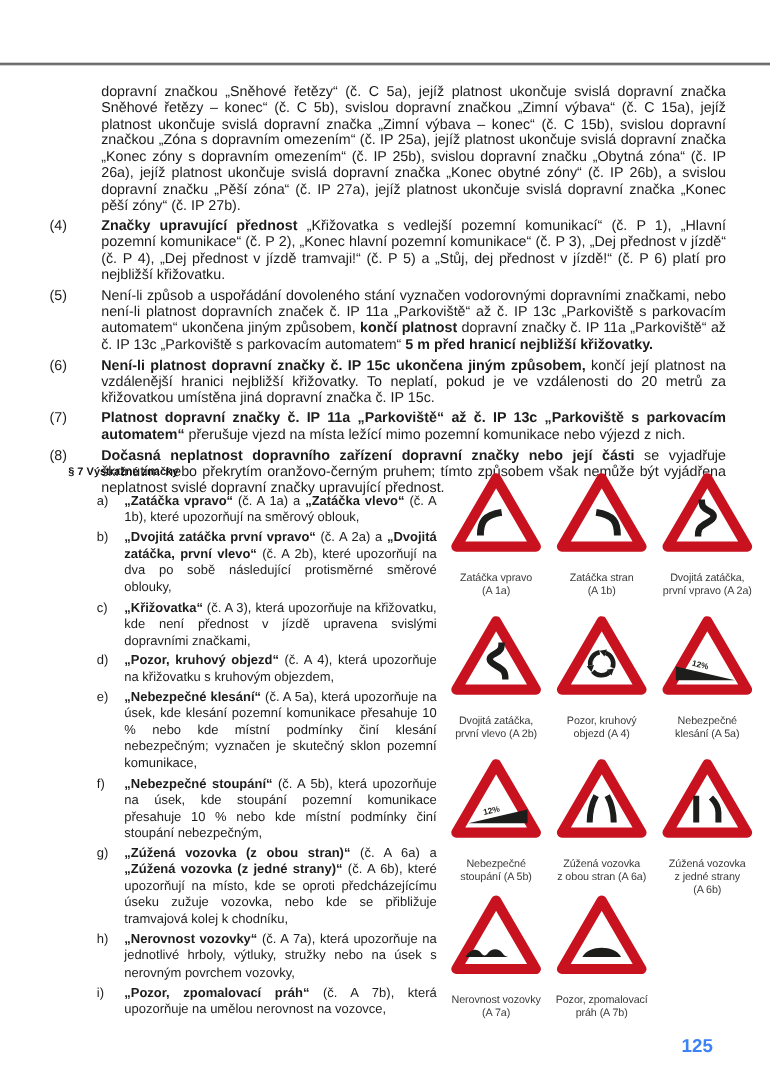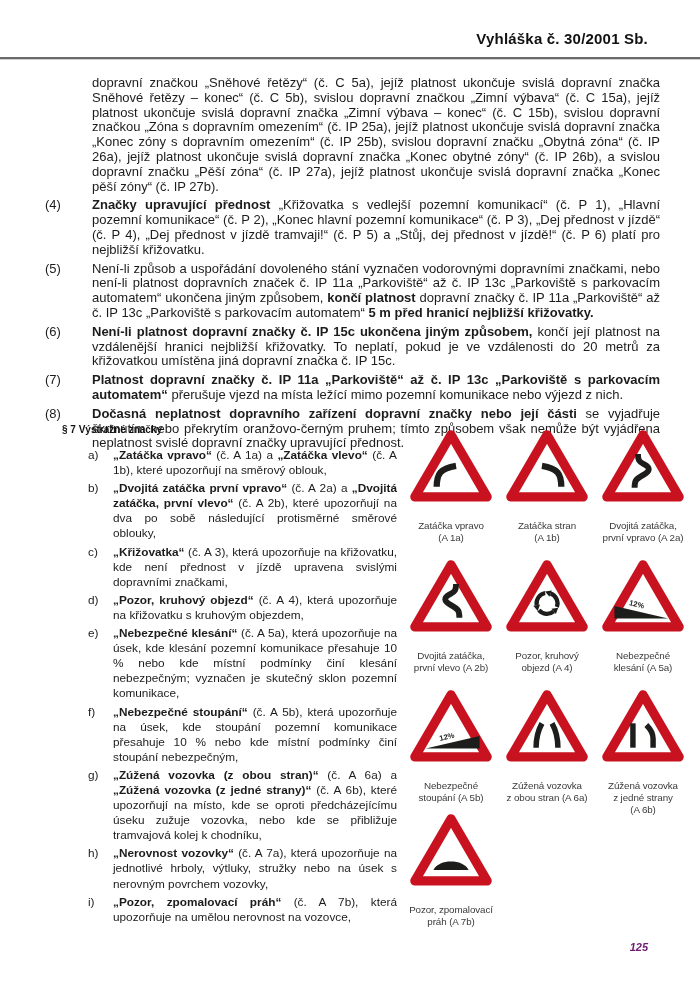--- a/index.html
+++ b/index.html
@@ -38,28 +38,27 @@
   .sign{display:flex;flex-direction:column;align-items:center;gap:12px;}
   .sign svg{width:84px;height:74px;display:block;flex:none;}
   .tri-border{fill:#fff;stroke:var(--red);stroke-width:11;stroke-linejoin:round;}
   .glyph{stroke:var(--ink);fill:none;}
   .gfill{fill:var(--ink);stroke:none;}
   .cap{margin-top:6px;font-size:9.8px;line-height:12px;text-align:center;color:#3a3a3a;font-style:normal;letter-spacing:-0.1px;}
   .cap span{display:block;}
   .cap span:empty{display:none;}
   .pct{font-size:9px;font-weight:bold;fill:var(--ink);font-family:"Liberation Sans",sans-serif;}
   
-  .page-number{position:absolute;top:941px;right:52px;font-size:11px;font-weight:bold;color:#701a75;font-style:italic;}
+  .page-number{position:absolute;top:941px;right:52px;font-size:17px;font-weight:bold;color:#3b82f6;}
 </style>
 </head>
 <body>
 
 <div class="page">
 
-  <div class="page-header">Vyhláška č. 30/2001 Sb.</div>
   <div class="header-rule"></div>
 
   <div class="prose">
     <div class="para">
       <span class="marker"></span>
       <span class="ptxt">dopravní značkou „Sněhové řetězy“ (č. C 5a), jejíž platnost ukončuje svislá dopravní značka Sněhové řetězy – konec“ (č. C 5b), svislou dopravní značkou „Zimní výbava“ (č. C 15a), jejíž platnost ukončuje svislá dopravní značka „Zimní výbava – konec“ (č. C 15b), svislou dopravní značkou „Zóna s dopravním omezením“ (č. IP 25a), jejíž platnost ukončuje svislá dopravní značka „Konec zóny s dopravním omezením“ (č. IP 25b), svislou dopravní značku „Obytná zóna“ (č. IP 26a), jejíž platnost ukončuje svislá dopravní značka „Konec obytné zóny“ (č. IP 26b), a svislou dopravní značku „Pěší zóna“ (č. IP 27a), jejíž platnost ukončuje svislá dopravní značka „Konec pěší zóny“ (č. IP 27b).</span>
     </div>
     <div class="para">
       <span class="marker">(4)</span>
       <span class="ptxt"><b>Značky upravující přednost</b> „Křižovatka s vedlejší pozemní komunikací“ (č. P 1), „Hlavní pozemní komunikace“ (č. P 2), „Konec hlavní pozemní komunikace“ (č. P 3), „Dej přednost v jízdě“ (č. P 4), „Dej přednost v jízdě tramvaji!“ (č. P 5) a „Stůj, dej přednost v jízdě!“ (č. P 6) platí pro nejbližší křižovatku.</span>
@@ -244,20 +243,31 @@
         <path class="glyph" stroke-width="6.5" d="M38,71 L38,42"></path>
         <path class="glyph" stroke-width="6.5" d="M62,71 L62,60 C62,53 59,49 54,44"></path>
       </svg>
       <figcaption class="cap">
         <span>Zúžená vozovka</span>
         <span>z jedné strany</span>
         <span>(A 6b)</span>
       </figcaption>
     </figure>
 
+    <figure class="sign">
+      <svg viewBox="0 0 100 88">
+        <path class="tri-border" d="M50,8 L93,82 L7,82 Z"></path>
+        <path class="gfill" d="M17,69 C22,60 30,59 34,65 C36,68 39,68 41,65 C45,59 53,59 57,65 C59,68 61,68.5 63,69 Z"></path>
+      </svg>
+      <figcaption class="cap">
+        <span>Nerovnost vozovky</span>
+        <span>(A 7a)</span>
+
+      </figcaption>
+    </figure>
 
     <figure class="sign">
       <svg viewBox="0 0 100 88">
         <path class="tri-border" d="M50,8 L93,82 L7,82 Z"></path>
         <path class="gfill" d="M29,69 C33,62 41,59 50,59 C59,59 67,62 71,69 Z"></path>
       </svg>
       <figcaption class="cap">
         <span>Pozor, zpomalovací</span>
         <span>práh (A 7b)</span>
 

